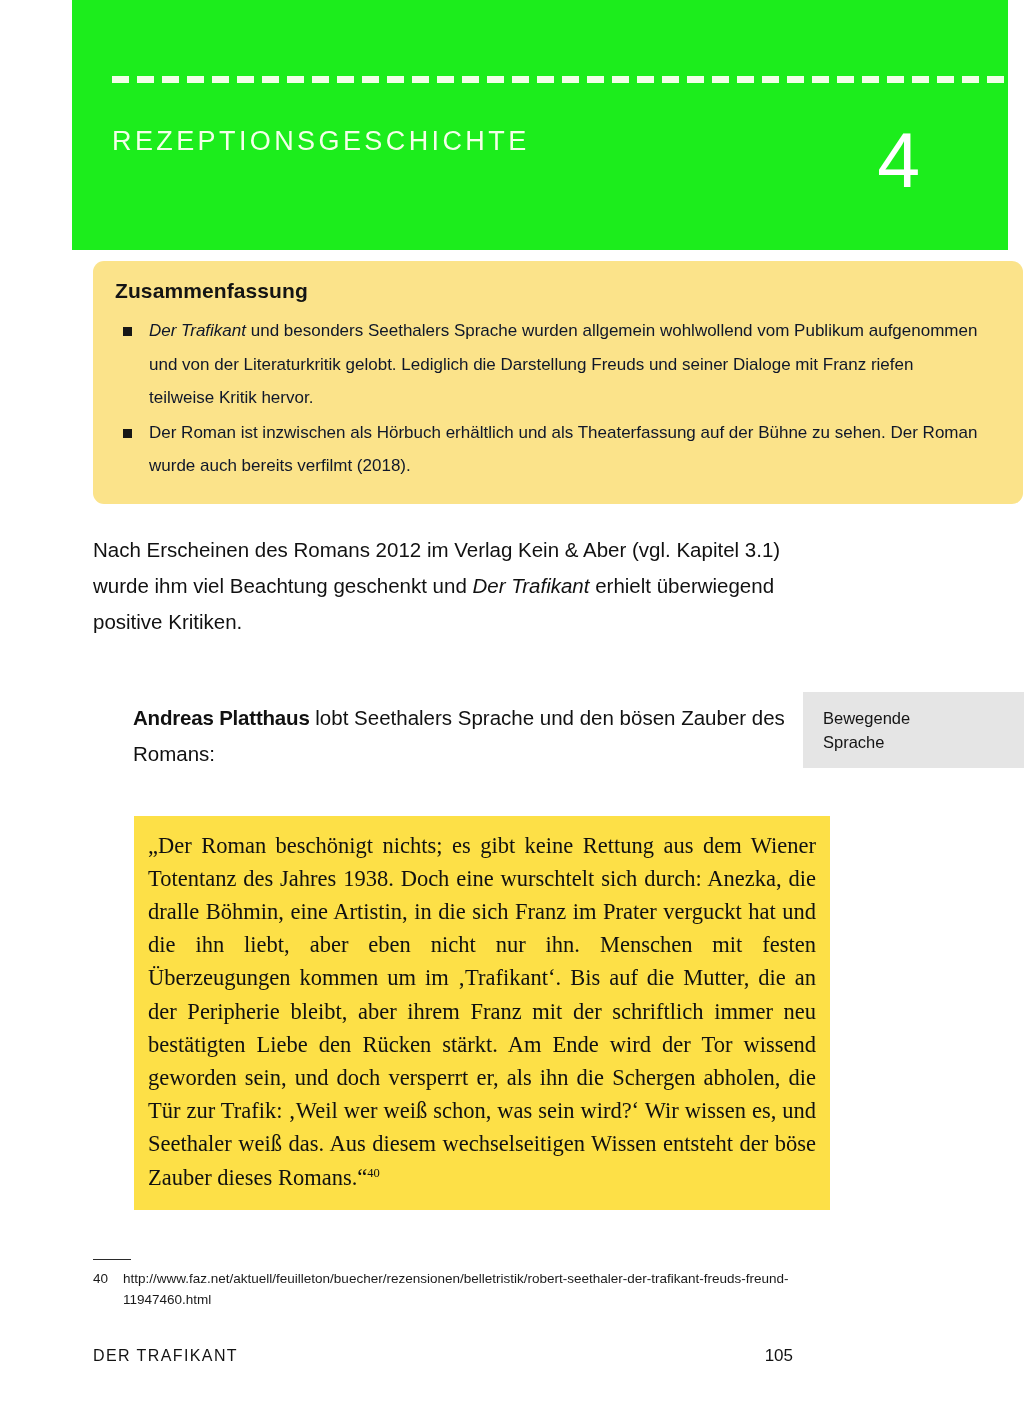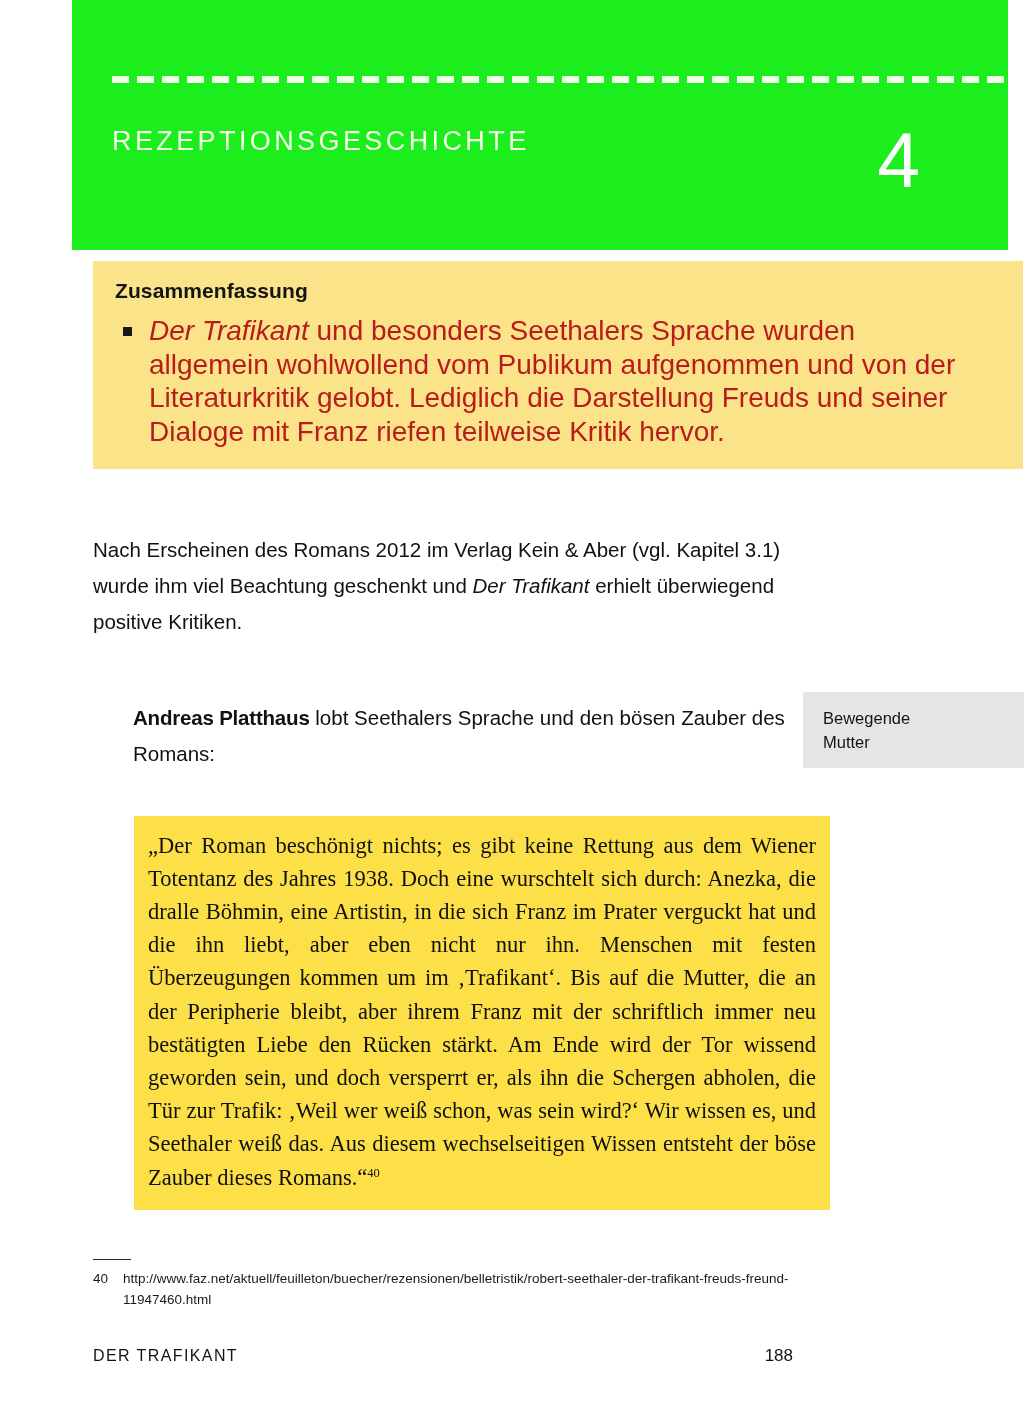--- a/index.html
+++ b/index.html
@@ -60,39 +60,40 @@
 
   
   .summary-box {
     position: absolute;
     left: 93px;
     top: 261px;
     width: 930px;
     box-sizing: border-box;
     background: #fbe38a;
     padding: 18px 43px 20px 22px;
+    border-radius: 11px;
   }
   .summary-heading {
     font-size: 21px;
     font-weight: bold;
     color: #141414;
     margin: 0 0 11px 0;
     letter-spacing: 0.1px;
   }
   .summary-list {
     list-style: none;
     margin: 0;
     padding: 0;
   }
   .summary-list li {
     position: relative;
     padding-left: 34px;
-    font-size: 28px;
+    font-size: 17px;
     line-height: 33.5px;
-    color: #b91c1c;
+    color: #0f172a;
     margin-bottom: 1px;
   }
   .summary-list li .bullet {
     position: absolute;
     left: 8px;
     top: 13px;
     width: 9px;
     height: 9px;
     background: #171717;
     display: block;
@@ -208,41 +209,44 @@
   <div class="banner-title">REZEPTIONSGESCHICHTE</div>
   <div class="banner-number">4</div>
 </div>
 
 <div class="summary-box">
   <div class="summary-heading">Zusammenfassung</div>
   <ul class="summary-list">
     <li>
       <span class="bullet"></span><i>Der Trafikant</i><span> und besonders Seethalers Sprache wurden allgemein wohlwollend vom Publikum aufgenommen und von der Literaturkritik gelobt. Lediglich die Darstellung Freuds und seiner Dialoge mit Franz riefen teilweise Kritik hervor.</span>
     </li>
+    <li>
+      <span class="bullet"></span><span>Der Roman ist inzwischen als Hörbuch erhältlich und als Theaterfassung auf der Bühne zu sehen. Der Roman wurde auch bereits verfilmt (2018).</span>
+    </li>
   </ul>
 </div>
 
 <div class="para" id="para-intro">
   <span>Nach Erscheinen des Romans 2012 im Verlag Kein &amp; Aber (vgl. Kapitel 3.1) wurde ihm viel Beachtung geschenkt und </span><i>Der Trafikant</i><span> erhielt überwiegend positive Kritiken.</span>
 </div>
 
 <div class="para" id="para-lead">
   <b>Andreas Platthaus</b><span> lobt Seethalers Sprache und den bösen Zauber des Romans:</span>
 </div>
 
 <div class="margin-note">
   <div>Bewegende</div>
-  <div>Mutter</div>
+  <div>Sprache</div>
 </div>
 
 <blockquote class="quote-block">
   <span>„Der Roman beschönigt nichts; es gibt keine Rettung aus dem Wiener Totentanz des Jahres 1938. Doch eine wurschtelt sich durch: Anezka, die dralle Böhmin, eine Artistin, in die sich Franz im Prater verguckt hat und die ihn liebt, aber eben nicht nur ihn. Menschen mit festen Überzeugungen kommen um im ‚Trafikant‘. Bis auf die Mutter, die an der Peripherie bleibt, aber ihrem Franz mit der schriftlich immer neu bestätigten Liebe den Rücken stärkt. Am Ende wird der Tor wissend geworden sein, und doch versperrt er, als ihn die Schergen abholen, die Tür zur Trafik: ‚Weil wer weiß schon, was sein wird?‘ Wir wissen es, und Seethaler weiß das. Aus diesem wechselseitigen Wissen entsteht der böse Zauber dieses Romans.“</span><sup>40</sup>
 </blockquote>
 
 <div class="footnote-rule"></div>
 <div class="footnote">
   <span class="fn-num">40</span><span class="fn-text">http://www.faz.net/aktuell/feuilleton/buecher/rezensionen/belletristik/robert-seethaler-der-trafikant-freuds-freund-11947460.html</span>
 </div>
 
 <div class="page-footer">
   <span class="footer-title">DER TRAFIKANT</span>
-  <span class="footer-pagenum">188</span>
+  <span class="footer-pagenum">105</span>
 </div>
 
 </body></html>

